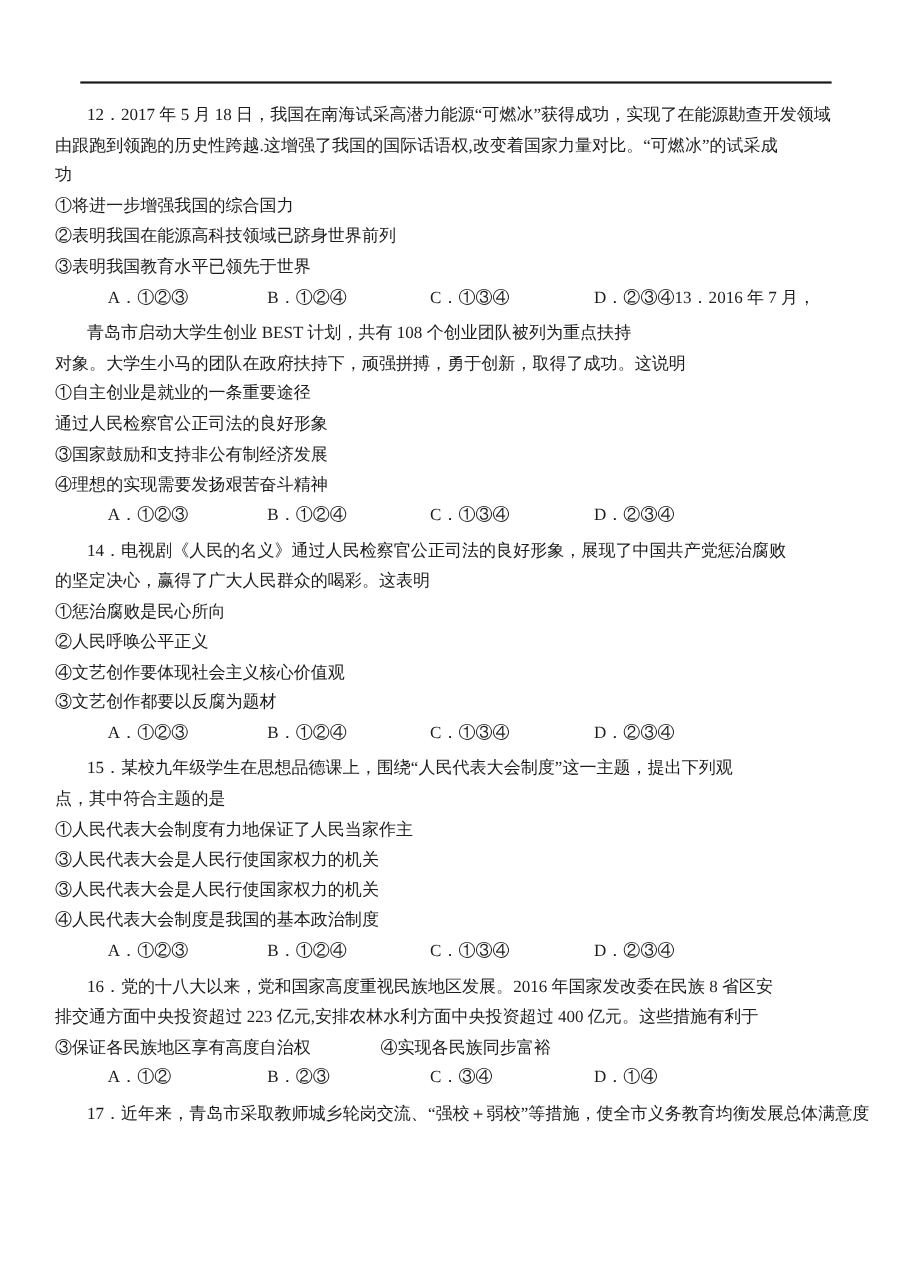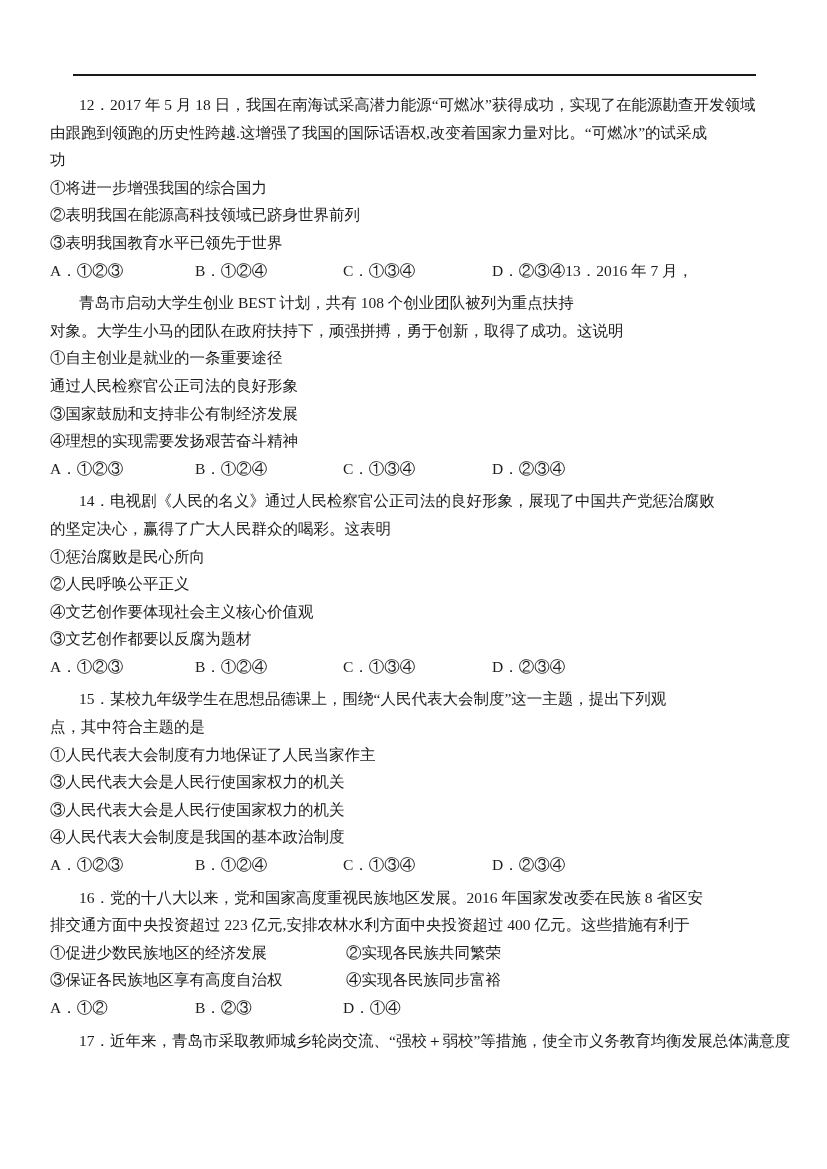--- a/index.html
+++ b/index.html
@@ -24,21 +24,21 @@
   }
   .ln{
     height:27.6px;
     line-height:27.6px;
     white-space:nowrap;
     padding-left:79px;
   }
   .indent{padding-left:50px;}
   .q{margin-top:5px;}
   .q:first-child{margin-top:0;}
-  .opts{display:flex;}
+  .opts{display:flex;margin-left:48px;}
   .opt-a{display:inline-block;width:145px;}
   .opt-b{display:inline-block;width:148px;}
   .opt-c{display:inline-block;width:149px;}
   .opt-d{display:inline-block;}
   .col-l{display:inline-block;width:292px;}
 </style>
 </head>
 <body>
 
 <div class="page">
@@ -104,30 +104,27 @@
         <span class="opt-b">B．①②④</span>
         <span class="opt-c">C．①③④</span>
         <span class="opt-d">D．②③④</span>
       </div>
     </div>
 
     <div class="q">
       <div class="ln">16．党的十八大以来，党和国家高度重视民族地区发展。2016 年国家发改委在民族 8 省区安</div>
       <div class="ln indent">排交通方面中央投资超过 223 亿元,安排农林水利方面中央投资超过 400 亿元。这些措施有利于</div>
       <div class="ln indent">
-        <span class="col-l">①促进少数民族地区的经济发展</span>
-        <span>②实现各民族共同繁荣</span>
-      </div>
-      <div class="ln indent">
         <span class="col-l">③保证各民族地区享有高度自治权</span>
         <span>④实现各民族同步富裕</span>
       </div>
       <div class="ln indent opts">
         <span class="opt-a">A．①②</span>
         <span class="opt-b">B．②③</span>
+        <span class="opt-c">C．③④</span>
         <span class="opt-d">D．①④</span>
       </div>
     </div>
 
     <div class="q">
       <div class="ln">17．近年来，青岛市采取教师城乡轮岗交流、“强校＋弱校”等措施，使全市义务教育均衡发展总体满意度</div>
     </div>
 
   </div>
 </div>

